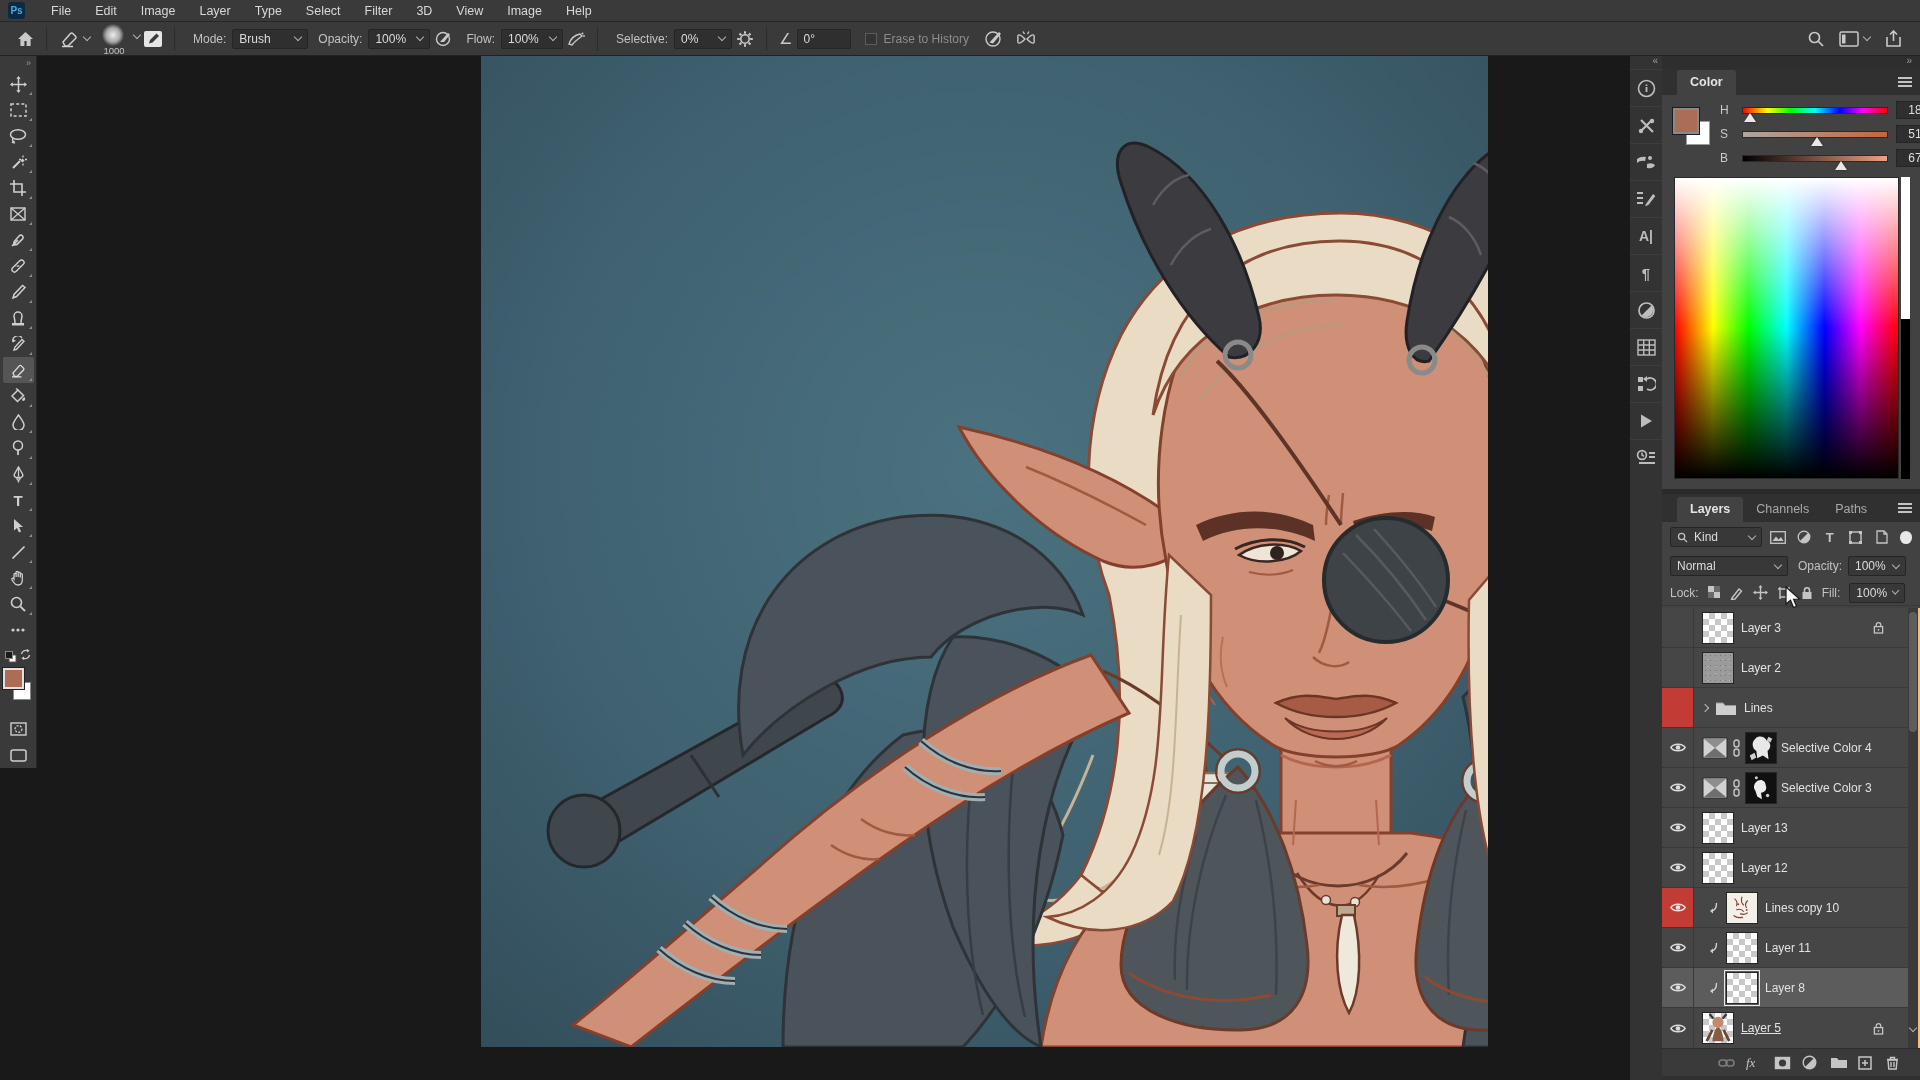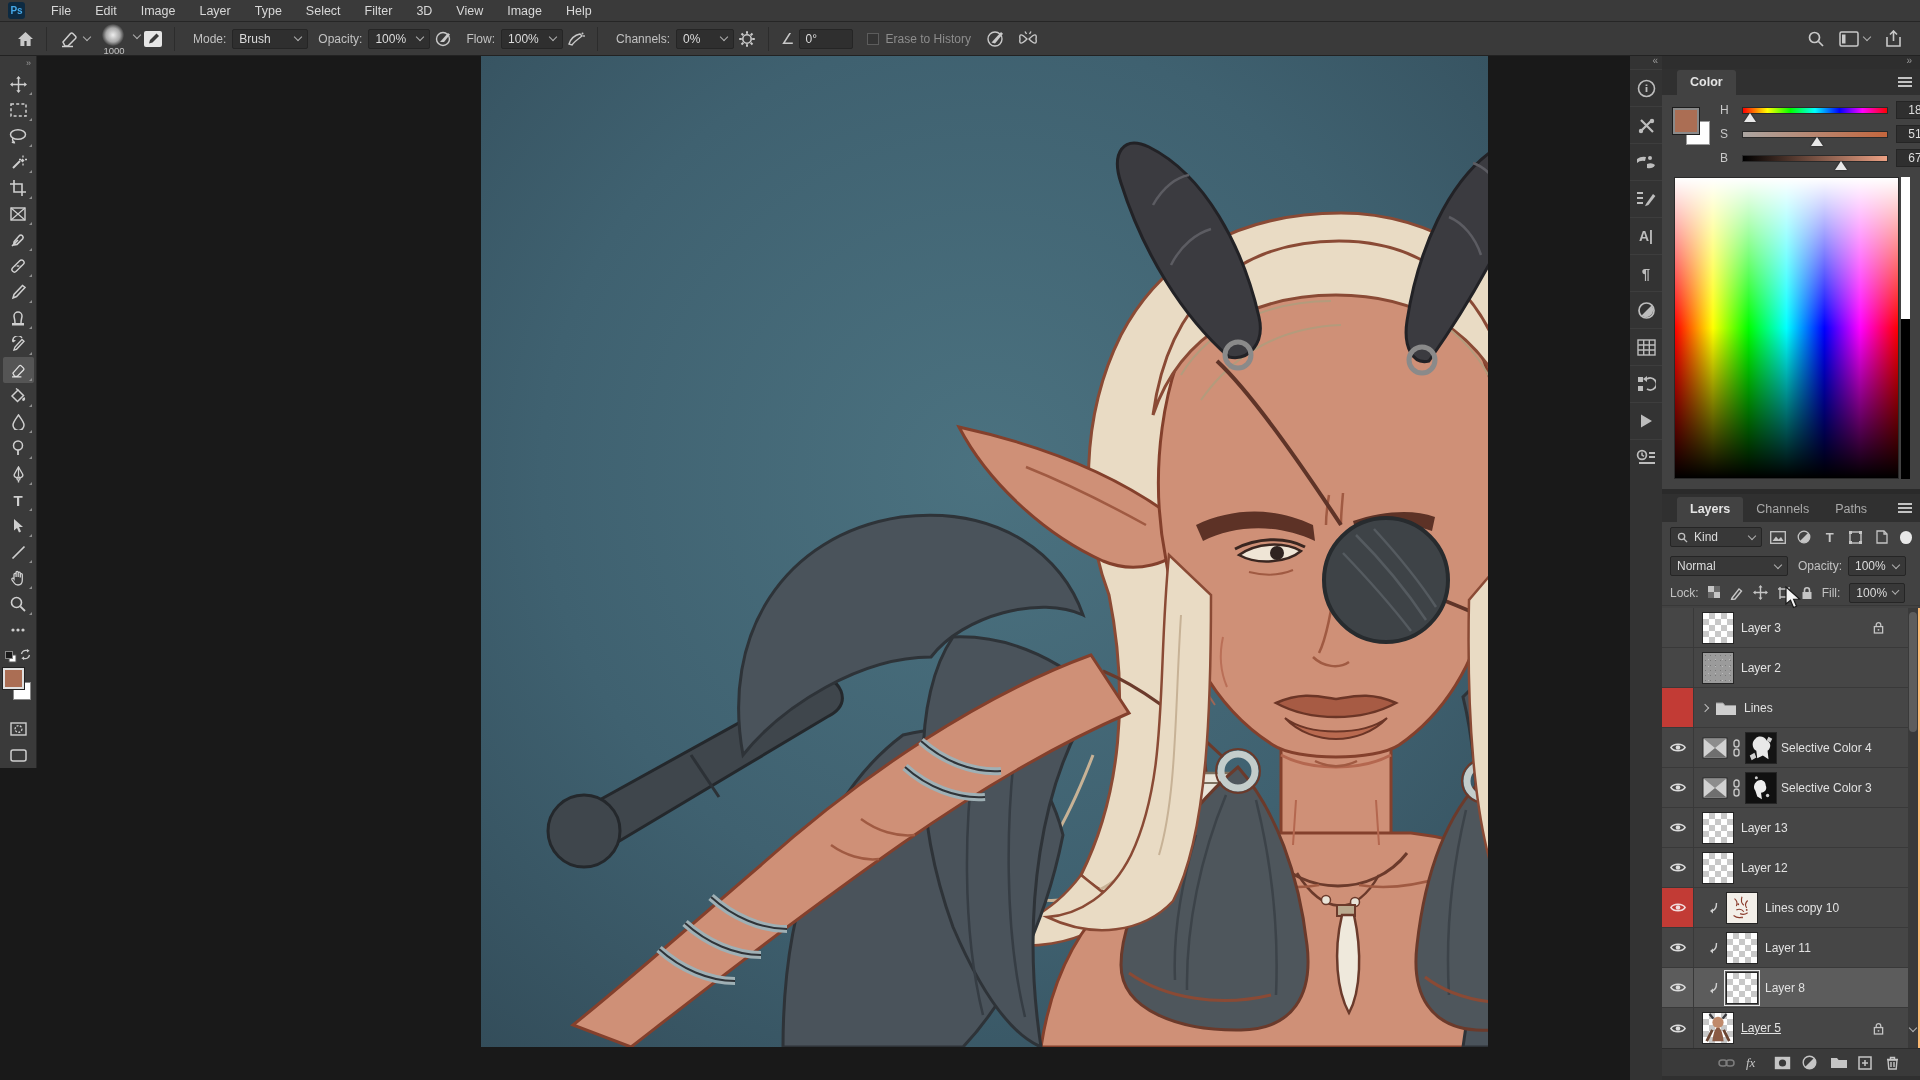--- a/index.html
+++ b/index.html
@@ -157,21 +157,21 @@
   </div>
   <div class="icon-btn">
     <svg class="ic" width="20" height="18" viewBox="0 0 20 18">
         <path d="M3 14 C5 8 9 5 14 4 l2 2 C12 9 8 12 6 15 Z" fill="none" stroke="#c9c9c9" stroke-width="1.4"></path>
         <circle cx="16.5" cy="3.5" r="1" fill="#c9c9c9"></circle>
         <circle cx="18" cy="6" r="0.9" fill="#c9c9c9"></circle>
       </svg>
   </div>
   <div class="opt-sep"></div>
 
-  <span class="opt-label">Channels:</span>
+  <span class="opt-label">Selective:</span>
   <div class="opt-box" style="width:58px">
     <span style="flex:1">0%</span>
       <div class="chev"></div>
   </div>
   <div class="icon-btn">
     <svg class="ic" width="18" height="18" viewBox="0 0 18 18">
       <circle cx="9" cy="9" r="4.2" fill="none" stroke="#c9c9c9" stroke-width="1.6"></circle>
       <g stroke="#c9c9c9" stroke-width="2">
           <path d="M9 1.2 v2.6 M9 14.2 v2.6 M1.2 9 h2.6 M14.2 9 h2.6 M3.5 3.5 l1.8 1.8 M12.7 12.7 l1.8 1.8 M14.5 3.5 l-1.8 1.8 M5.3 12.7 l-1.8 1.8"></path>
         </g>

